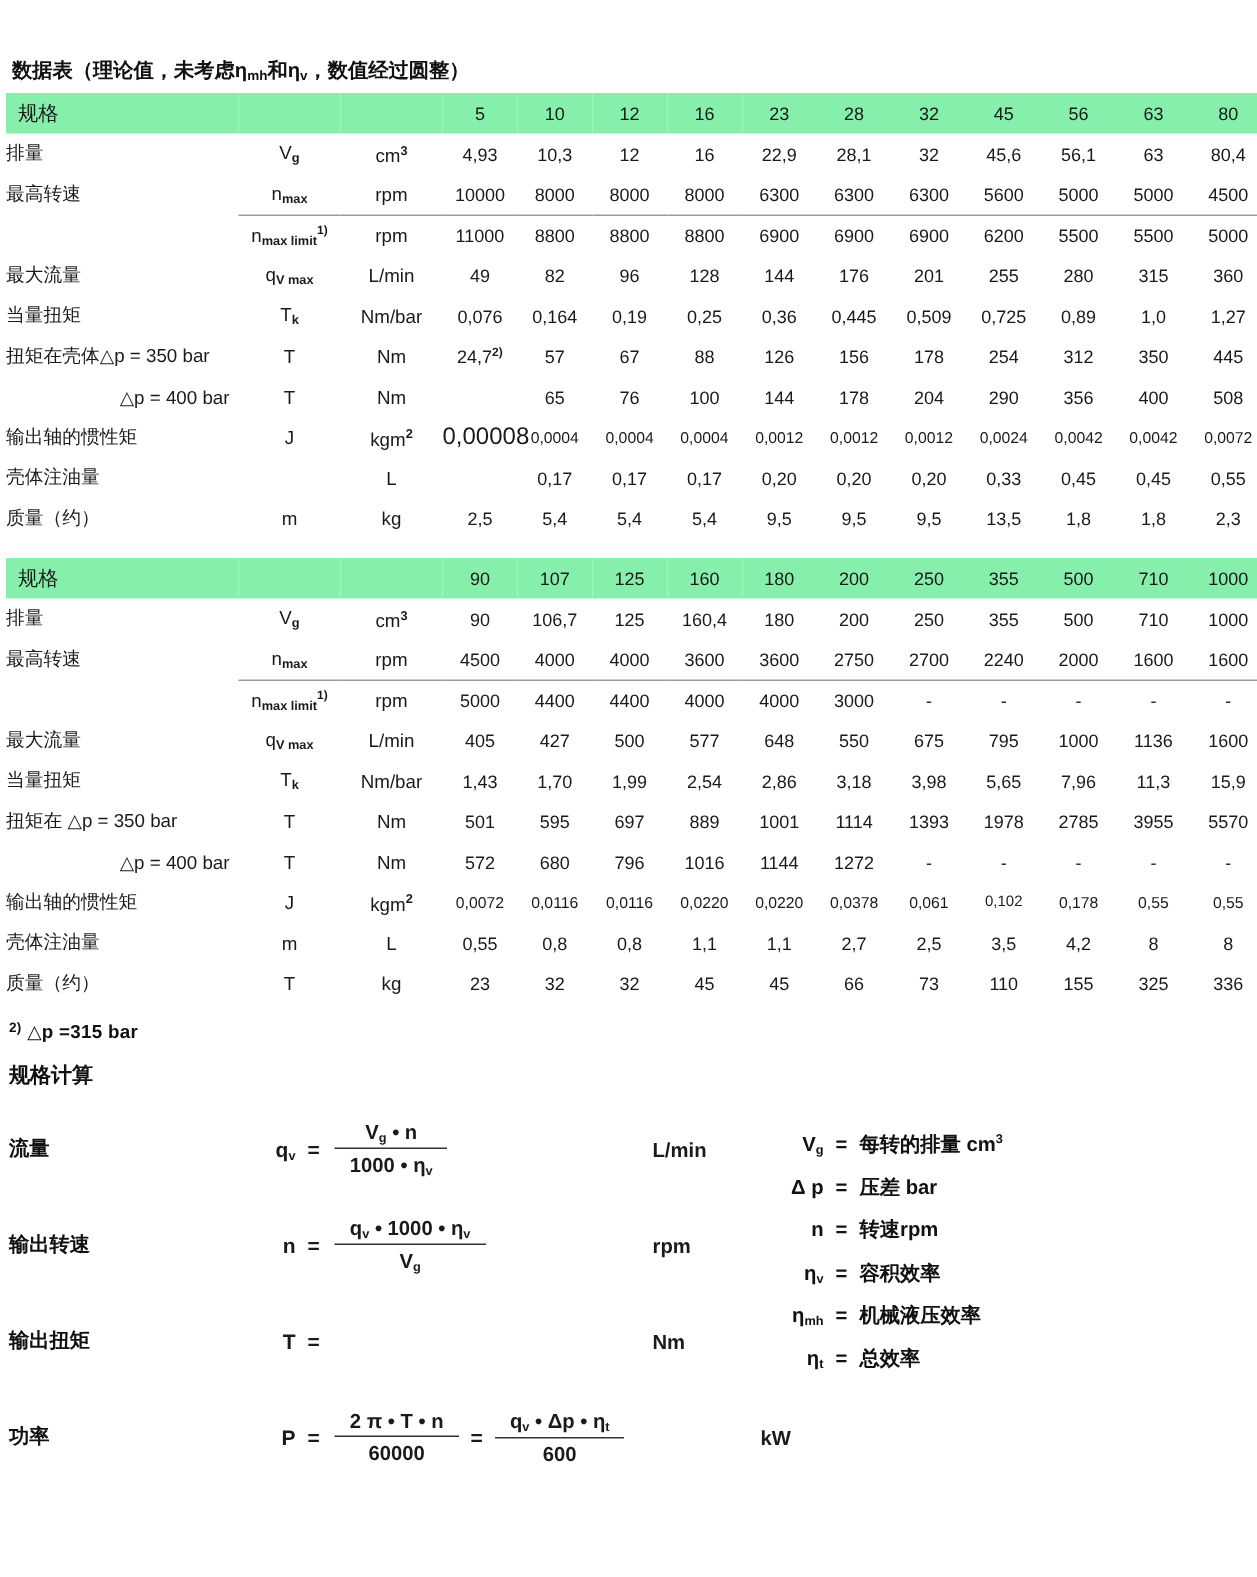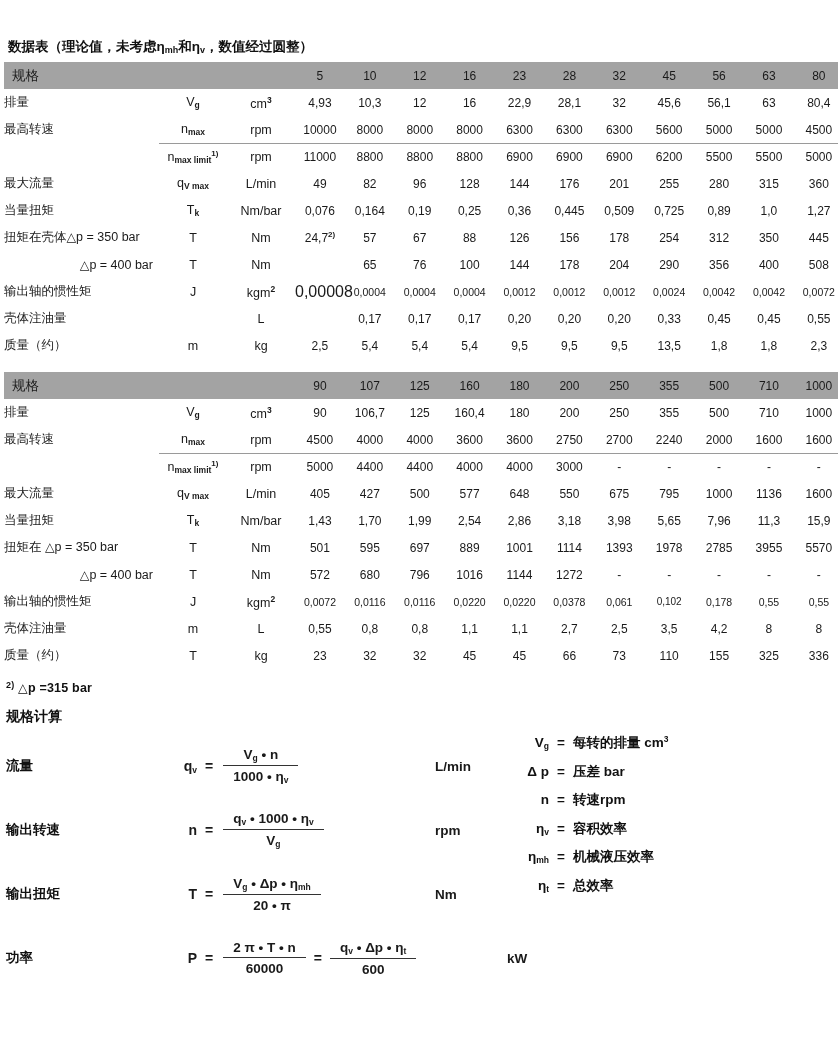--- a/index.html
+++ b/index.html
@@ -36,21 +36,21 @@
     font-weight:normal;
     border:0;
   }
   
   col.c-label{width:155px;}
   col.c-sym{width:68px;}
   col.c-unit{width:68px;}
   col.c-val{width:49.9px;}
 
   .hdr td{
-    background:#a3a3a3;
+    background:#86efac;
     font-weight:bold;font-size:13px;
     height:29px;
   }
   .hdr td.lbl{text-align:left;padding-left:8px;font-size:13.5px;}
   .hdr td.v{text-align:center;}
   .rowline td{border-bottom:1px solid #9a9a9a;}
   .thickline td{border-bottom:2px solid #8d8d8d;}
 
   td.lbl{text-align:left;padding-left:8px;font-size:12.5px;white-space:nowrap;}
   td.lbl.right{text-align:right;padding-right:6px;}
@@ -91,21 +91,21 @@
   .frac .den{padding:3px 10px 0 10px;border-top:1.4px solid #333;}
   .funit{font-size:13.5px;font-weight:bold;margin-left:14px;}
 
   .legend{
     position:absolute;left:505px;top:0;width:330px;
     font-size:13.5px;font-weight:bold;color:#111;
   }
   .legend .lrow{display:flex;align-items:baseline;height:28.5px;}
   .legend .lsym{width:44px;text-align:right;padding-right:8px;white-space:nowrap;}
   .legend .leq{width:16px;}
-  .legend .ltxt{white-space:nowrap;}
+  .legend .ltxt{white-space:nowrap;margin-top:20px;}
 </style>
 </head>
 <body>
 
 <div class="page">
 
 
   <div class="doc-subtitle sub">
     <span>数据表（理论值，未考虑η</span><i>mh</i><span>和η</span><i>v</i><span>，数值经过圆整）</span>
   </div>
@@ -561,24 +561,20 @@
         </span>
       </div>
       <div class="funit">rpm</div>
     </div>
 
     <div class="frow">
       <div class="fname">输出扭矩</div>
       <div class="feq">
         <span class="fvar">T</span>
         <span class="feqs">=</span>
-        <span class="frac">
-          <div class="num">V<sub>g</sub> • Δp • η<sub>mh</sub></div>
-          <div class="den">20 • π</div>
-        </span>
       </div>
       <div class="funit">Nm</div>
     </div>
 
     <div class="frow">
       <div class="fname">功率</div>
       <div class="feq" style="width:330px">
         <span class="fvar">P</span>
         <span class="feqs">=</span>
         <span class="frac">

